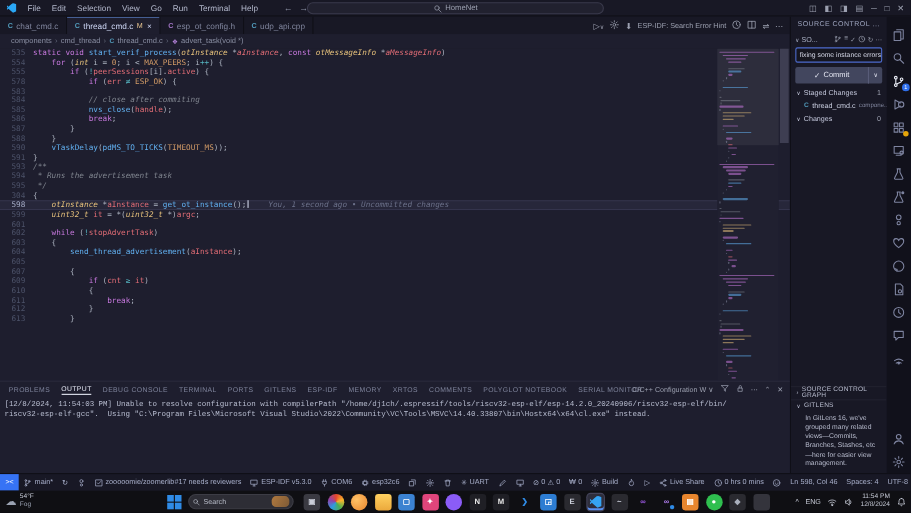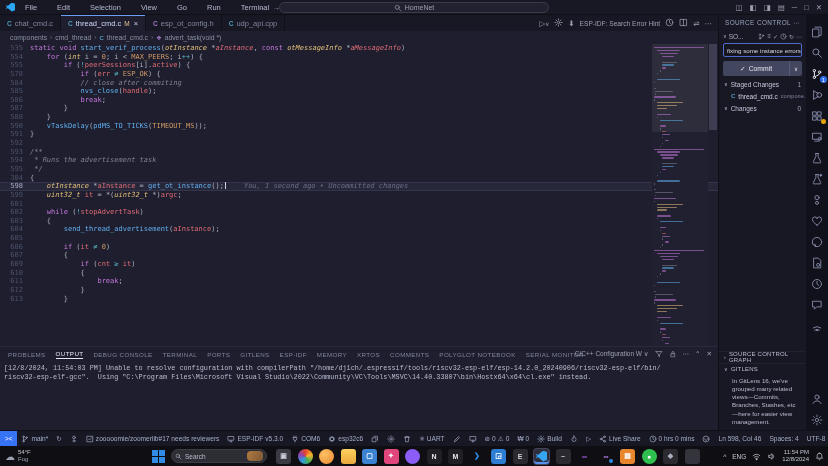--- a/index.html
+++ b/index.html
@@ -100,21 +100,21 @@
   .tb-clock{text-align:right;font-size:6px;line-height:7px;}
   i[data-icon]{display:inline-flex;align-items:center;justify-content:center;font-style:normal;}
 </style>
 </head>
 <body>
 
 <div class="screen">
 
   <div class="titlebar">
     <span class="vscode-logo"></span>
-    <span id="menu-root" style="display: flex; gap: 16px; justify-content: flex-end;">
+    <span id="menu-root" style="display: flex; gap: 6px; justify-content: flex-end;">
         <span class="menu-item">File</span>
         <span class="menu-item">Edit</span>
         <span class="menu-item">Selection</span>
         <span class="menu-item">View</span>
         <span class="menu-item">Go</span>
         <span class="menu-item">Run</span>
         <span class="menu-item">Terminal</span>
         <span class="menu-item">Help</span>
       </span>
     <div class="title-search">
@@ -214,20 +214,24 @@
             </div>
             <div class="cl">
               <span class="ln">555</span>
               <span class="ct"><span class="tk-pl">        </span><span class="tk-kw">if</span><span class="tk-pl"> (</span><span class="tk-op">!</span><span class="tk-var">peerSessions</span><span class="tk-pl">[i].</span><span class="tk-var">active</span><span class="tk-pl">) {</span></span>
             </div>
             <div class="cl">
               <span class="ln">578</span>
               <span class="ct"><span class="tk-pl">            </span><span class="tk-kw">if</span><span class="tk-pl"> (</span><span class="tk-var">err</span><span class="tk-pl"> </span><span class="tk-op">≠</span><span class="tk-pl"> </span><span class="tk-mac">ESP_OK</span><span class="tk-pl">) {</span></span>
             </div>
             <div class="cl">
+              <span class="ln">583</span>
+              <span class="ct"></span>
+            </div>
+            <div class="cl">
               <span class="ln">584</span>
               <span class="ct"><span class="tk-pl">            </span><span class="tk-cmt">// close after commiting</span></span>
             </div>
             <div class="cl">
               <span class="ln">585</span>
               <span class="ct"><span class="tk-pl">            </span><span class="tk-fn">nvs_close</span><span class="tk-pl">(</span><span class="tk-var">handle</span><span class="tk-pl">);</span></span>
             </div>
             <div class="cl">
               <span class="ln">586</span>
               <span class="ct"><span class="tk-pl">            </span><span class="tk-kw">break</span><span class="tk-pl">;</span></span>
@@ -240,24 +244,20 @@
               <span class="ln">588</span>
               <span class="ct"><span class="tk-pl">    }</span></span>
             </div>
             <div class="cl">
               <span class="ln">590</span>
               <span class="ct"><span class="tk-pl">    </span><span class="tk-fn">vTaskDelay</span><span class="tk-pl">(</span><span class="tk-fn">pdMS_TO_TICKS</span><span class="tk-pl">(</span><span class="tk-mac">TIMEOUT_MS</span><span class="tk-pl">));</span></span>
             </div>
             <div class="cl">
               <span class="ln">591</span>
               <span class="ct"><span class="tk-pl">}</span></span>
-            </div>
-            <div class="cl">
-              <span class="ln">592</span>
-              <span class="ct"></span>
             </div>
             <div class="cl">
               <span class="ln">593</span>
               <span class="ct"><span class="tk-cmt">/**</span></span>
             </div>
             <div class="cl">
               <span class="ln">594</span>
               <span class="ct"><span class="tk-cmt"> * Runs the advertisement task</span></span>
             </div>
             <div class="cl">
@@ -290,24 +290,20 @@
               <span class="ln">603</span>
               <span class="ct"><span class="tk-pl">    {</span></span>
             </div>
             <div class="cl">
               <span class="ln">604</span>
               <span class="ct"><span class="tk-pl">        </span><span class="tk-fn">send_thread_advertisement</span><span class="tk-pl">(</span><span class="tk-var">aInstance</span><span class="tk-pl">);</span></span>
             </div>
             <div class="cl">
               <span class="ln">605</span>
               <span class="ct"></span>
-            </div>
-            <div class="cl">
-              <span class="ln">606</span>
-              <span class="ct"><span class="tk-pl">        </span><span class="tk-kw">if</span><span class="tk-pl"> (</span><span class="tk-var">it</span><span class="tk-pl"> </span><span class="tk-op">≠</span><span class="tk-pl"> </span><span class="tk-num">0</span><span class="tk-pl">)</span></span>
             </div>
             <div class="cl">
               <span class="ln">607</span>
               <span class="ct"><span class="tk-pl">        {</span></span>
             </div>
             <div class="cl">
               <span class="ln">609</span>
               <span class="ct"><span class="tk-pl">            </span><span class="tk-kw">if</span><span class="tk-pl"> (</span><span class="tk-var">cnt</span><span class="tk-pl"> </span><span class="tk-op">≥</span><span class="tk-pl"> </span><span class="tk-var">it</span><span class="tk-pl">)</span></span>
             </div>
             <div class="cl">

